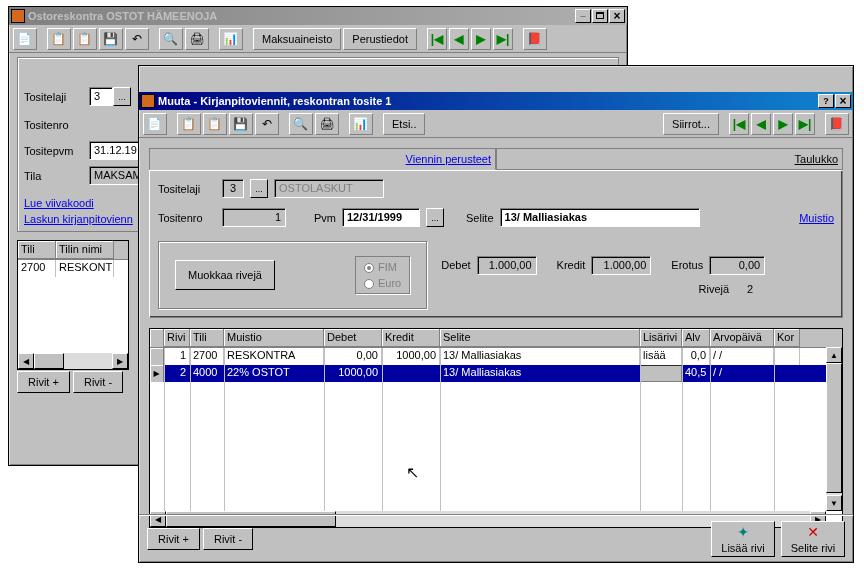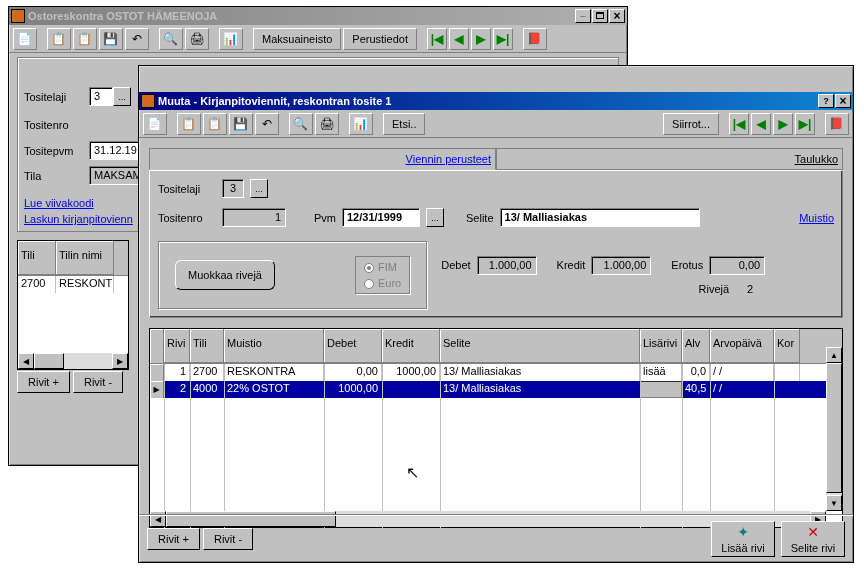--- a/index.html
+++ b/index.html
@@ -42,21 +42,21 @@
 .panel { border: 1px solid #808080; border-top-color: #fff; border-left-color: #fff; padding: 8px; box-shadow: inset -1px -1px 0 #404040; }
 .groupbox { border: 1px solid #808080; box-shadow: 1px 1px 0 #fff, inset 1px 1px 0 #fff; padding: 12px; display: flex; align-items: center; gap: 20px; }
 
 .radio-group { border: 1px solid #808080; box-shadow: 1px 1px 0 #fff; padding: 4px 8px; }
 .radio-item { display: flex; align-items: flex-end; gap: 4px; color: #808080; }
 .radio { width: 10px; height: 10px; border-radius: 50%; border: 1px solid #808080; background: #fff; display: inline-block; position: relative; }
 .radio.checked::after { content: ""; position: absolute; inset: 2px; background: #808080; border-radius: 50%; }
 
 .grid { border: 1px solid #000; background: #fff; position: relative; }
 .grid-head { background: #c0c0c0; display: flex; border-bottom: 1px solid #808080; }
-.grid-head .gh { border-right: 1px solid #808080; border-bottom: 1px solid #808080; box-shadow: inset 1px 1px 0 #fff; padding: 8px 3px; white-space: nowrap; overflow: hidden; height: 34px; }
+.grid-head .gh { border-right: 1px solid #808080; border-bottom: 1px solid #808080; box-shadow: inset 1px 1px 0 #fff; padding: 2px 3px; white-space: nowrap; overflow: hidden; height: 18px; }
 .grid-row { display: flex; height: 17px; }
 .grid-row .gc { border-right: 1px solid #c0c0c0; padding: 1px 3px; white-space: nowrap; overflow: hidden; }
 .grid-row.sel { background: #0000a0; color: #fff; }
 .grid-row.sel .gc { border-right-color: #0000a0; }
 .grid-marker { width: 14px; background: #c0c0c0; border-right: 1px solid #808080; box-shadow: inset 1px 1px 0 #fff; display: flex; align-items: center; justify-content: center; font-size: 9px; }
 .grid-body { position: relative; }
 .grid-vline { position: absolute; top: 0; bottom: 0; width: 1px; background: #c0c0c0; }
 
 .scrollbar-v { position: absolute; right: 0; top: 18px; bottom: 16px; width: 16px; background: #dcdcdc; }
 .scrollbar-h { position: absolute; left: 0; right: 16px; bottom: 0; height: 16px; background: #dcdcdc; display: flex; }
@@ -198,39 +198,40 @@
     <div class="tabs">
       <div class="tab active"><span class="link">Viennin perusteet</span></div>
       <div class="tab" style="text-decoration:underline;">Taulukko</div>
     </div>
 
     <div class="panel" style="height:148px; position:relative;">
       <div style="display:flex; align-items:center; gap:6px;">
         <span class="label" style="width:58px;">Tositelaji</span>
         <span class="input ro" style="width:22px; text-align:center;">3</span>
         <span class="smallbtn">...</span>
+        <span class="input ro" style="width:110px; color:#808080;">OSTOLASKUT</span>
       </div>
 
       <div style="display:flex; align-items:center; gap:6px; margin-top:10px;">
         <span class="label" style="width:58px;">Tositenro</span>
         <span class="input ro" style="width:64px; text-align:right;">1</span>
         <span style="width:16px;"></span>
         <span class="label">Pvm</span>
         <span class="input" style="width:78px; font-weight:bold;">12/31/1999</span>
         <span class="smallbtn">...</span>
         <span style="width:10px;"></span>
         <span class="label">Selite</span>
         <span class="input" style="width:200px; font-weight:bold;">13/ Malliasiakas</span>
         <span style="flex:1"></span>
         <span class="link">Muistio</span>
       </div>
 
       <div style="display:flex; align-items:center; gap:14px; margin-top:14px;">
         <div class="groupbox" style="padding:14px 16px;">
-          <span class="btn" style="padding:8px 12px;border-radius:6px;">Muokkaa rivejä</span>
+          <span class="btn" style="padding:8px 12px;">Muokkaa rivejä</span>
           <span style="width:40px;"></span>
           <div class="radio-group">
             <div class="radio-item">
                 <span class="radio checked"></span>
                 <span>FIM</span>
               </div>
             <div class="radio-item" style="margin-top:4px;">
                 <span class="radio"></span>
                 <span>Euro</span>
               </div>

